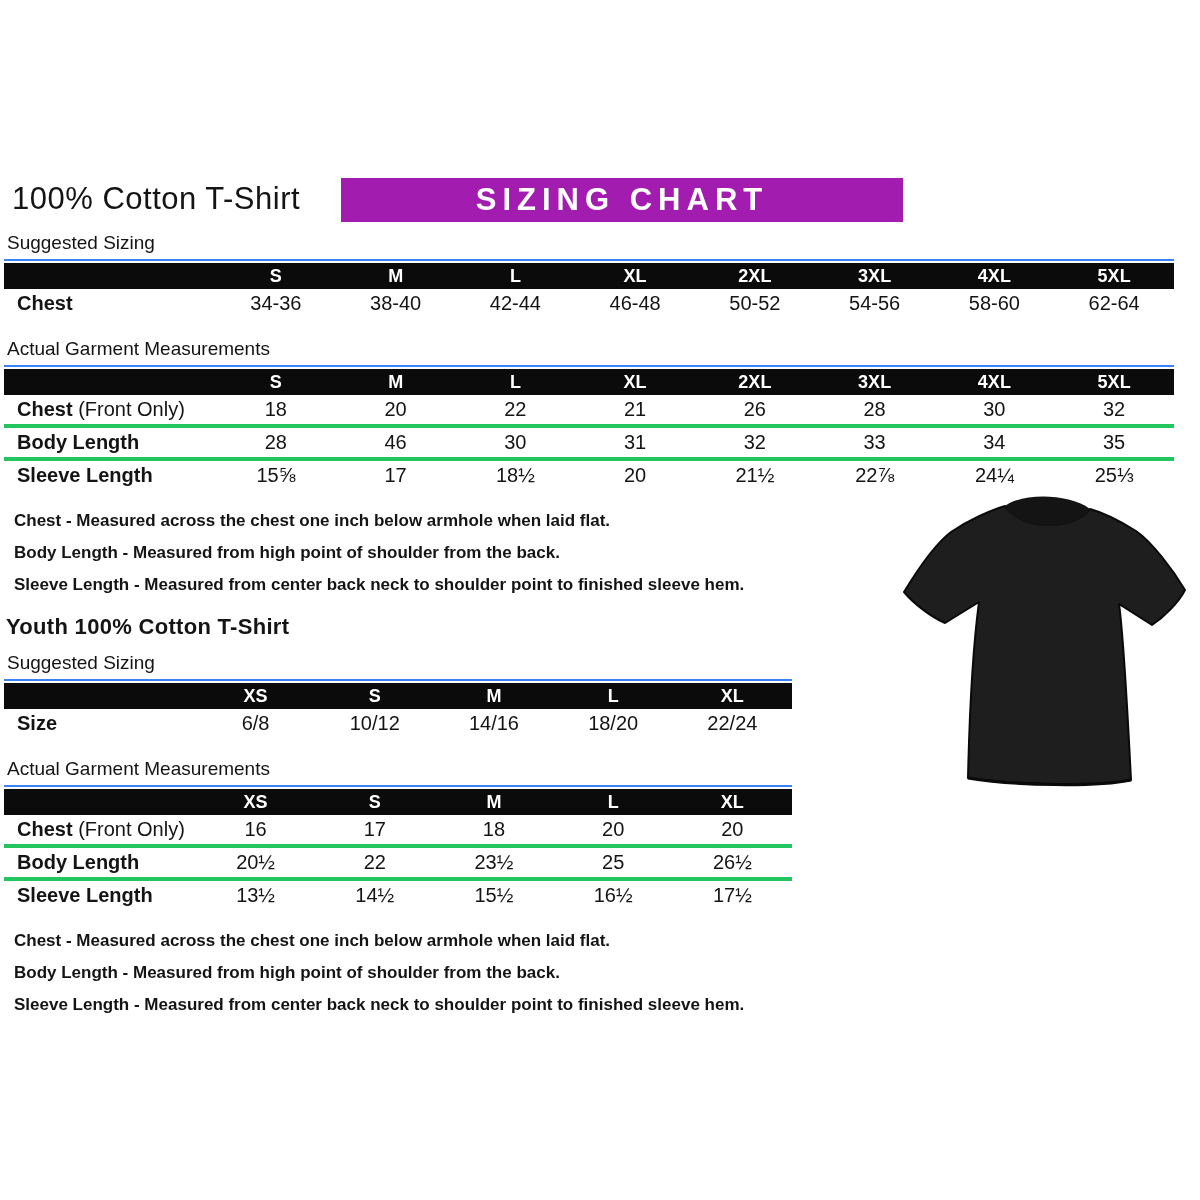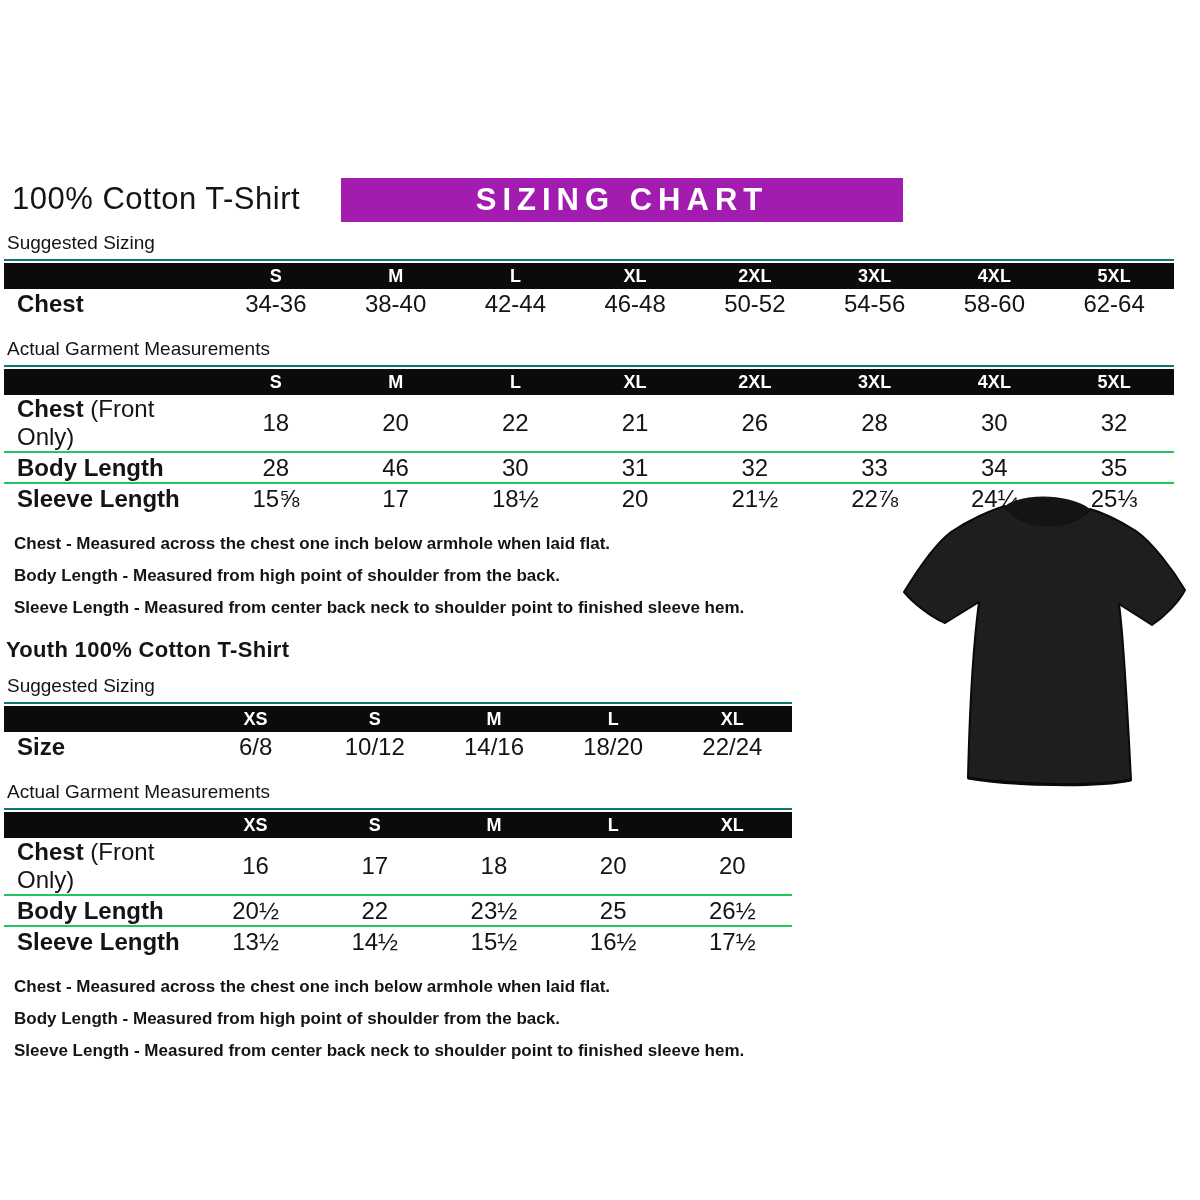--- a/index.html
+++ b/index.html
@@ -27,44 +27,44 @@
     position: absolute; left: 337px; top: 0;
     width: 562px; height: 44px;
     background: #a21caf; color: #ffffff;
     font-size: 31px; font-weight: bold;
     letter-spacing: 6px;
     text-align: center; line-height: 44px;
   }
   .section-label {
     font-size: 19px;
     padding: 2px 0 5px 3px;
-    border-bottom: 2px solid #0f766e;
+    border-bottom: 2px solid #3b82f6;
   }
   .w-adult { width: 1167px; }
   .w-youth { width: 785px; }
   .mt-suggested { margin-top: 6px; }
   .mt-actual { margin-top: 18px; }
 
   table { border-collapse: collapse; table-layout: fixed; }
   .adult-table { width: 1170px; margin-top: 2px; }
   .youth-table { width: 788px; margin-top: 2px; }
   th {
     background: #0b0b0b; color: #ffffff;
     font-size: 18px; font-weight: bold;
     height: 26px; padding: 0;
   }
   td {
-    text-align: center; font-size: 24px;
+    text-align: center; font-size: 20px;
     height: 29px; vertical-align: middle; padding: 0;
   }
   .adult-table .label-col, .adult-table .row-label { width: 212px; }
   .youth-table .label-col, .youth-table .row-label { width: 192px; }
   .row-label { text-align: left; padding-left: 13px; }
   .row-label b { font-weight: bold; }
-  .measure-table tbody tr + tr td { border-top: 2px solid #22c55e; }
+  .measure-table tbody tr + tr td { border-top: 4px solid #22c55e; }
 
   .notes { margin-top: 15px; padding-left: 10px; }
   .note-line { font-size: 17px; line-height: 32px; white-space: nowrap; font-weight: bold; }
 
   .youth-title {
     font-size: 22px; font-weight: bold;
     margin: 13px 0 10px 0; padding-left: 2px;
     letter-spacing: 0.3px;
   }
 

